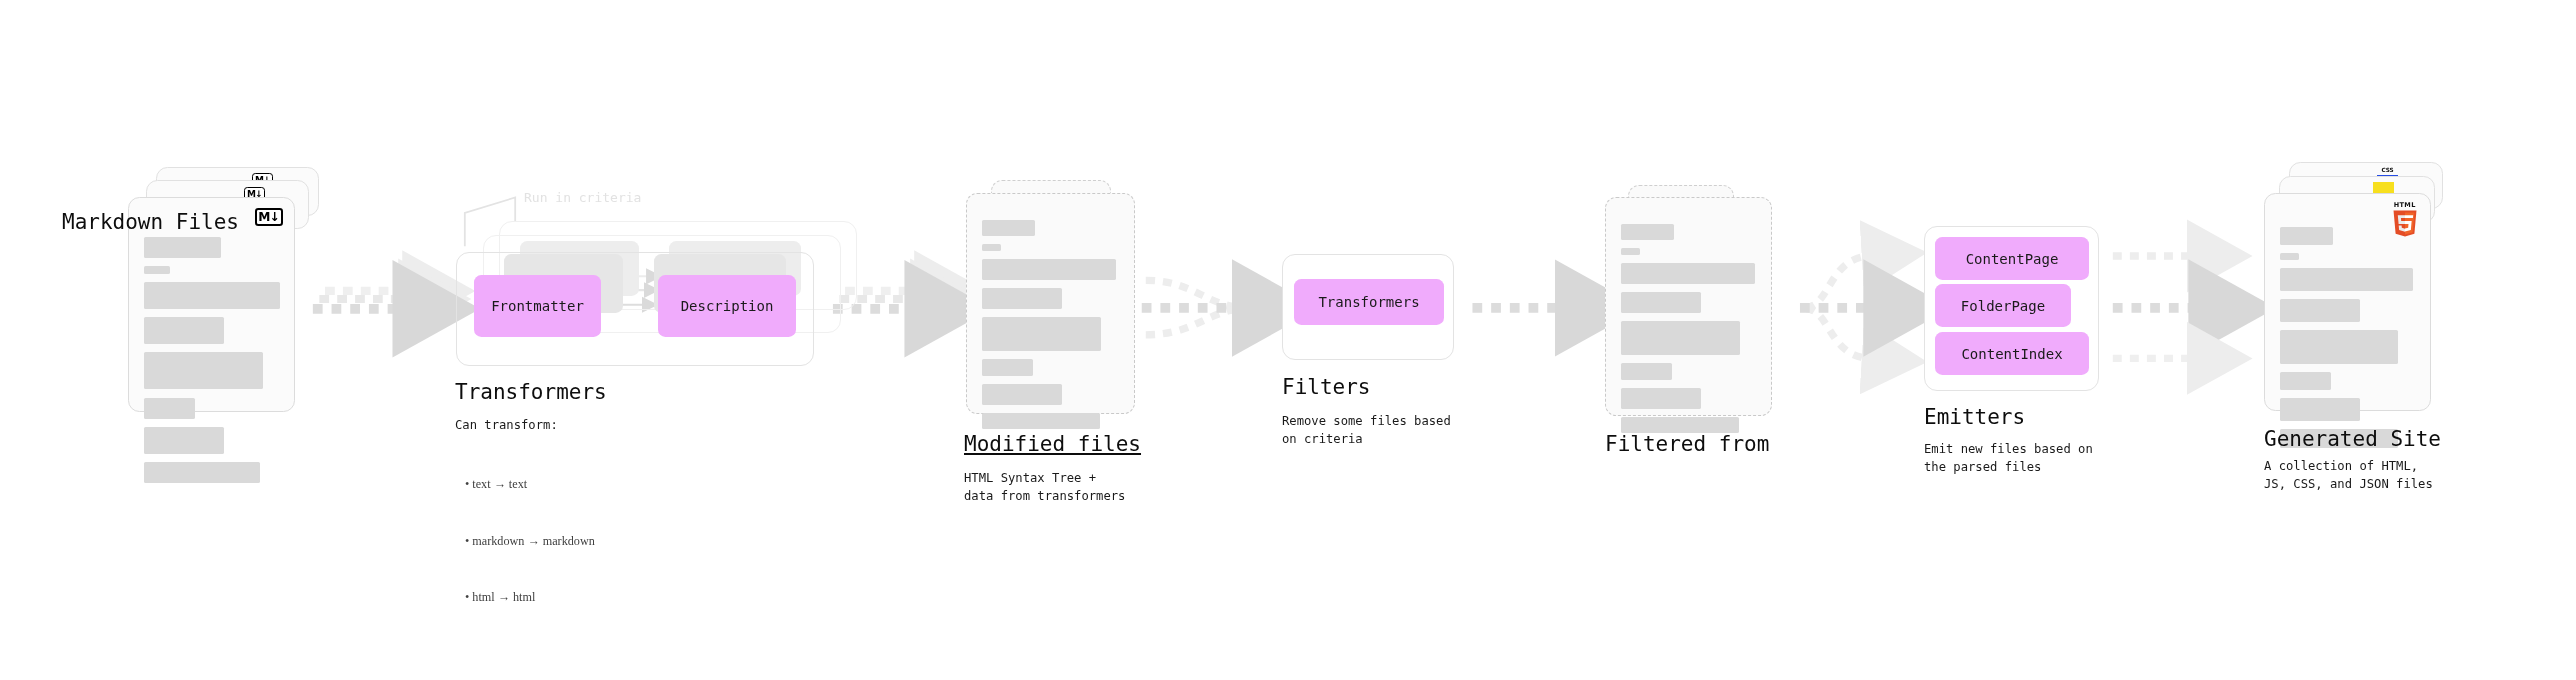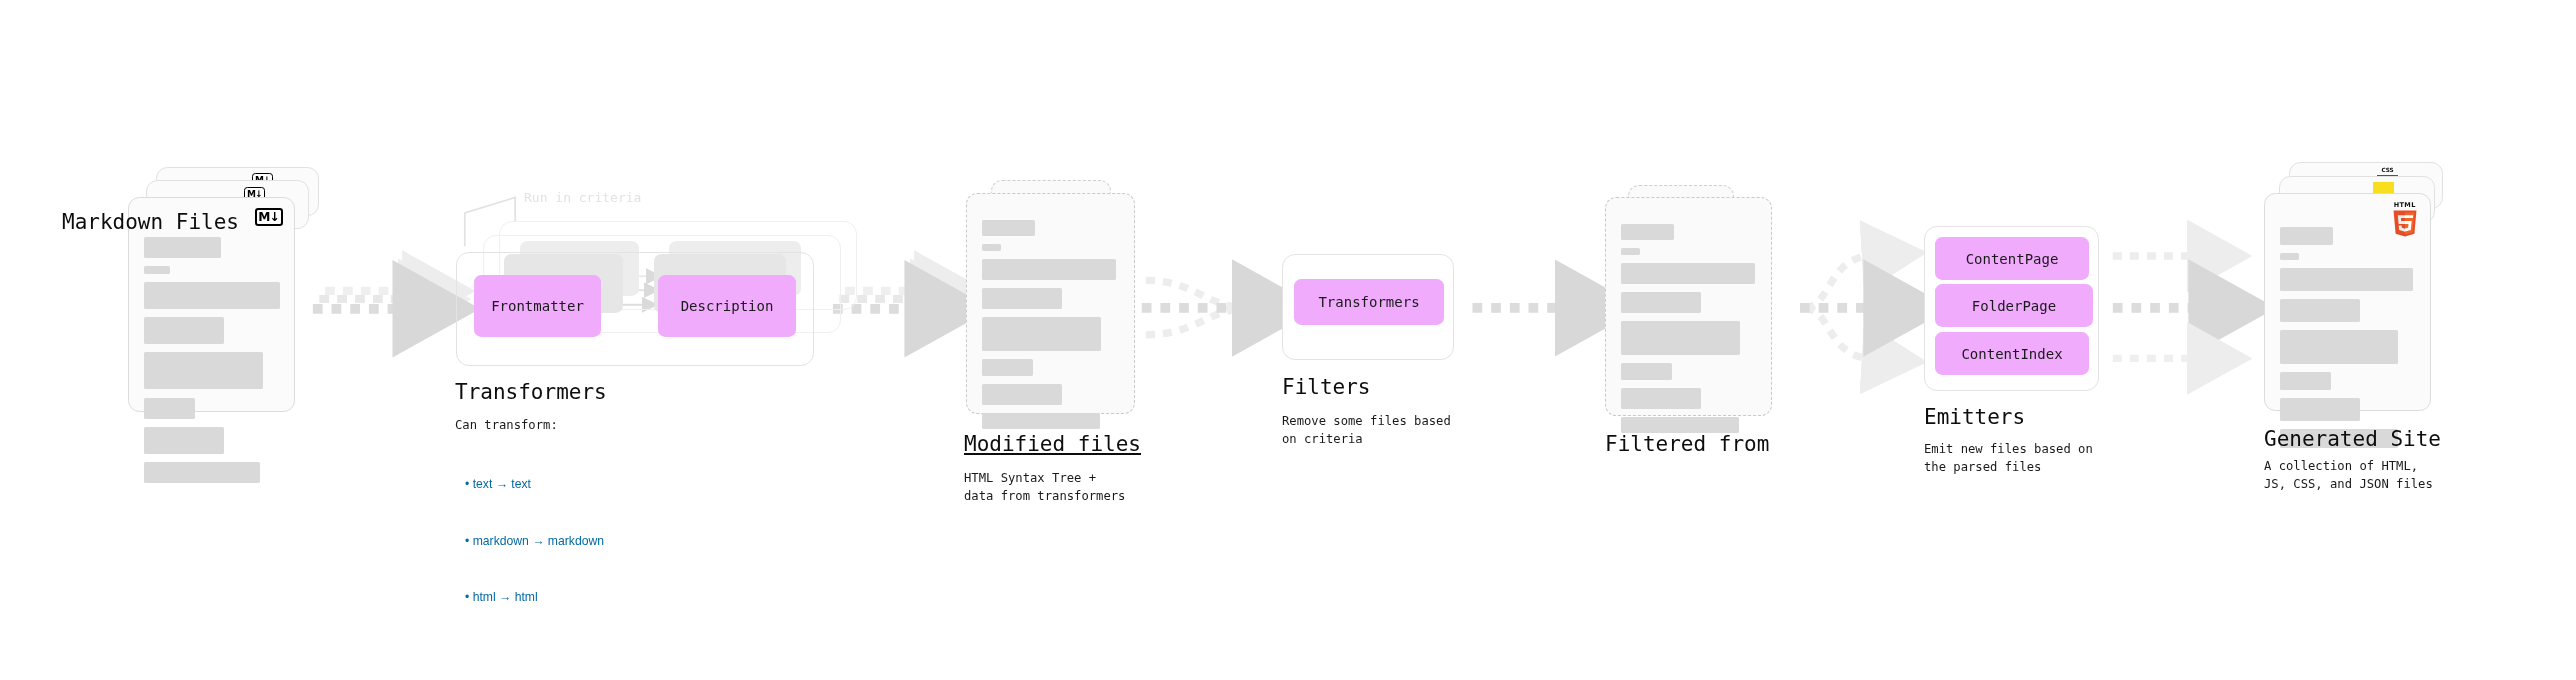--- a/index.html
+++ b/index.html
@@ -140,24 +140,24 @@
   }
   .parallel-label{
     position:absolute;
     font-family:"DejaVu Sans Mono","Liberation Mono",monospace;
     font-size:13px;
     color:#e2e2e2;
     white-space:nowrap;
   }
   .bullets{
     position:absolute;
-    font-family:Liberation Sans, sans-serif;
+    font-family:Liberation Serif, serif;
     font-size:12.2px;
     line-height:1.55;
-    color:#0369a1;
+    color:#404040;
     white-space:pre;
   }
 
   svg.overlay{
     position:absolute;left:0;top:0;
     width:2576px;height:681px;
     pointer-events:none;
   }
 </style>
 </head>
@@ -330,21 +330,21 @@
     </div>
 
     <div class="heading" style="left:1605px;top:432px;">Filtered from</div>
   </div>
 
   <div class="abs">
 
     <div class="procbox" style="left:1924px;top:226px;width:175px;height:165px;border-color:#e3e3e3;"></div>
 
     <div class="chip" style="left:1935px;top:237px;width:154px;height:43px;">ContentPage</div>
-    <div class="chip" style="left:1935px;top:284px;width:158px;height:43px;">FolderPage</div>
+    <div class="chip" style="left:1935px;top:284px;width:136px;height:43px;">FolderPage</div>
     <div class="chip" style="left:1935px;top:332px;width:154px;height:43px;">ContentIndex</div>
 
     <div class="heading" style="left:1924px;top:405px;text-align:right;">Emitters</div>
 
     <div class="caption" style="left:1924px;top:441px;">Emit new files based on
 the parsed files</div>
   </div>
 
   <div class="abs">
 

